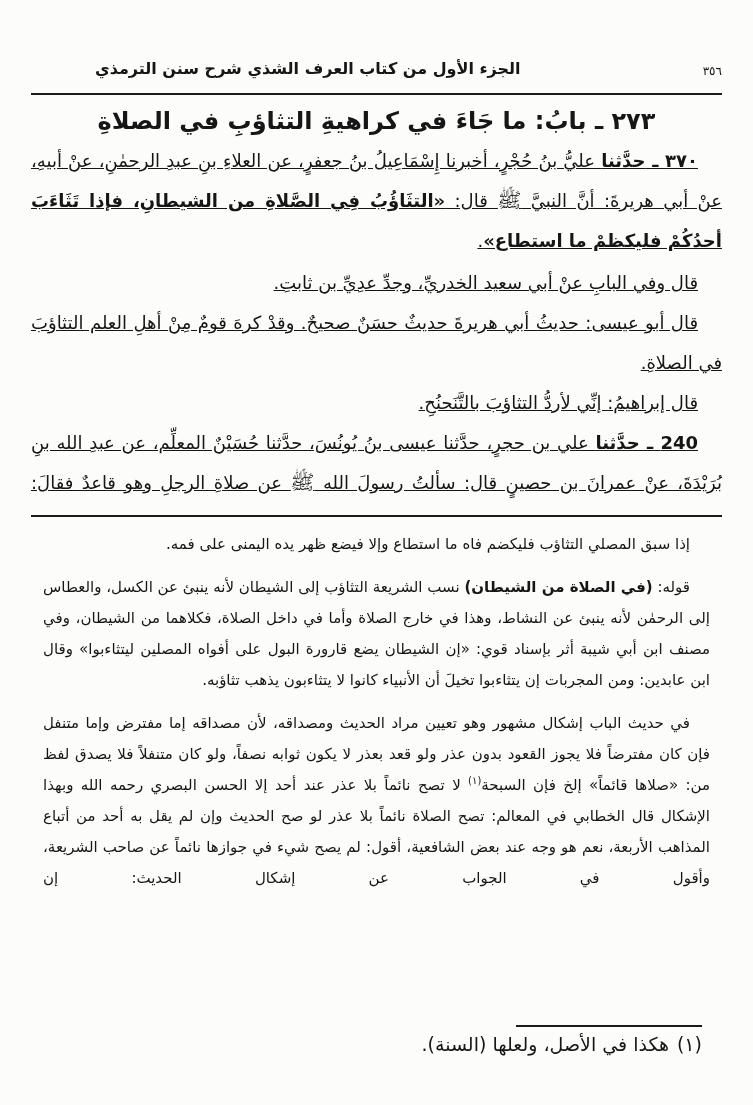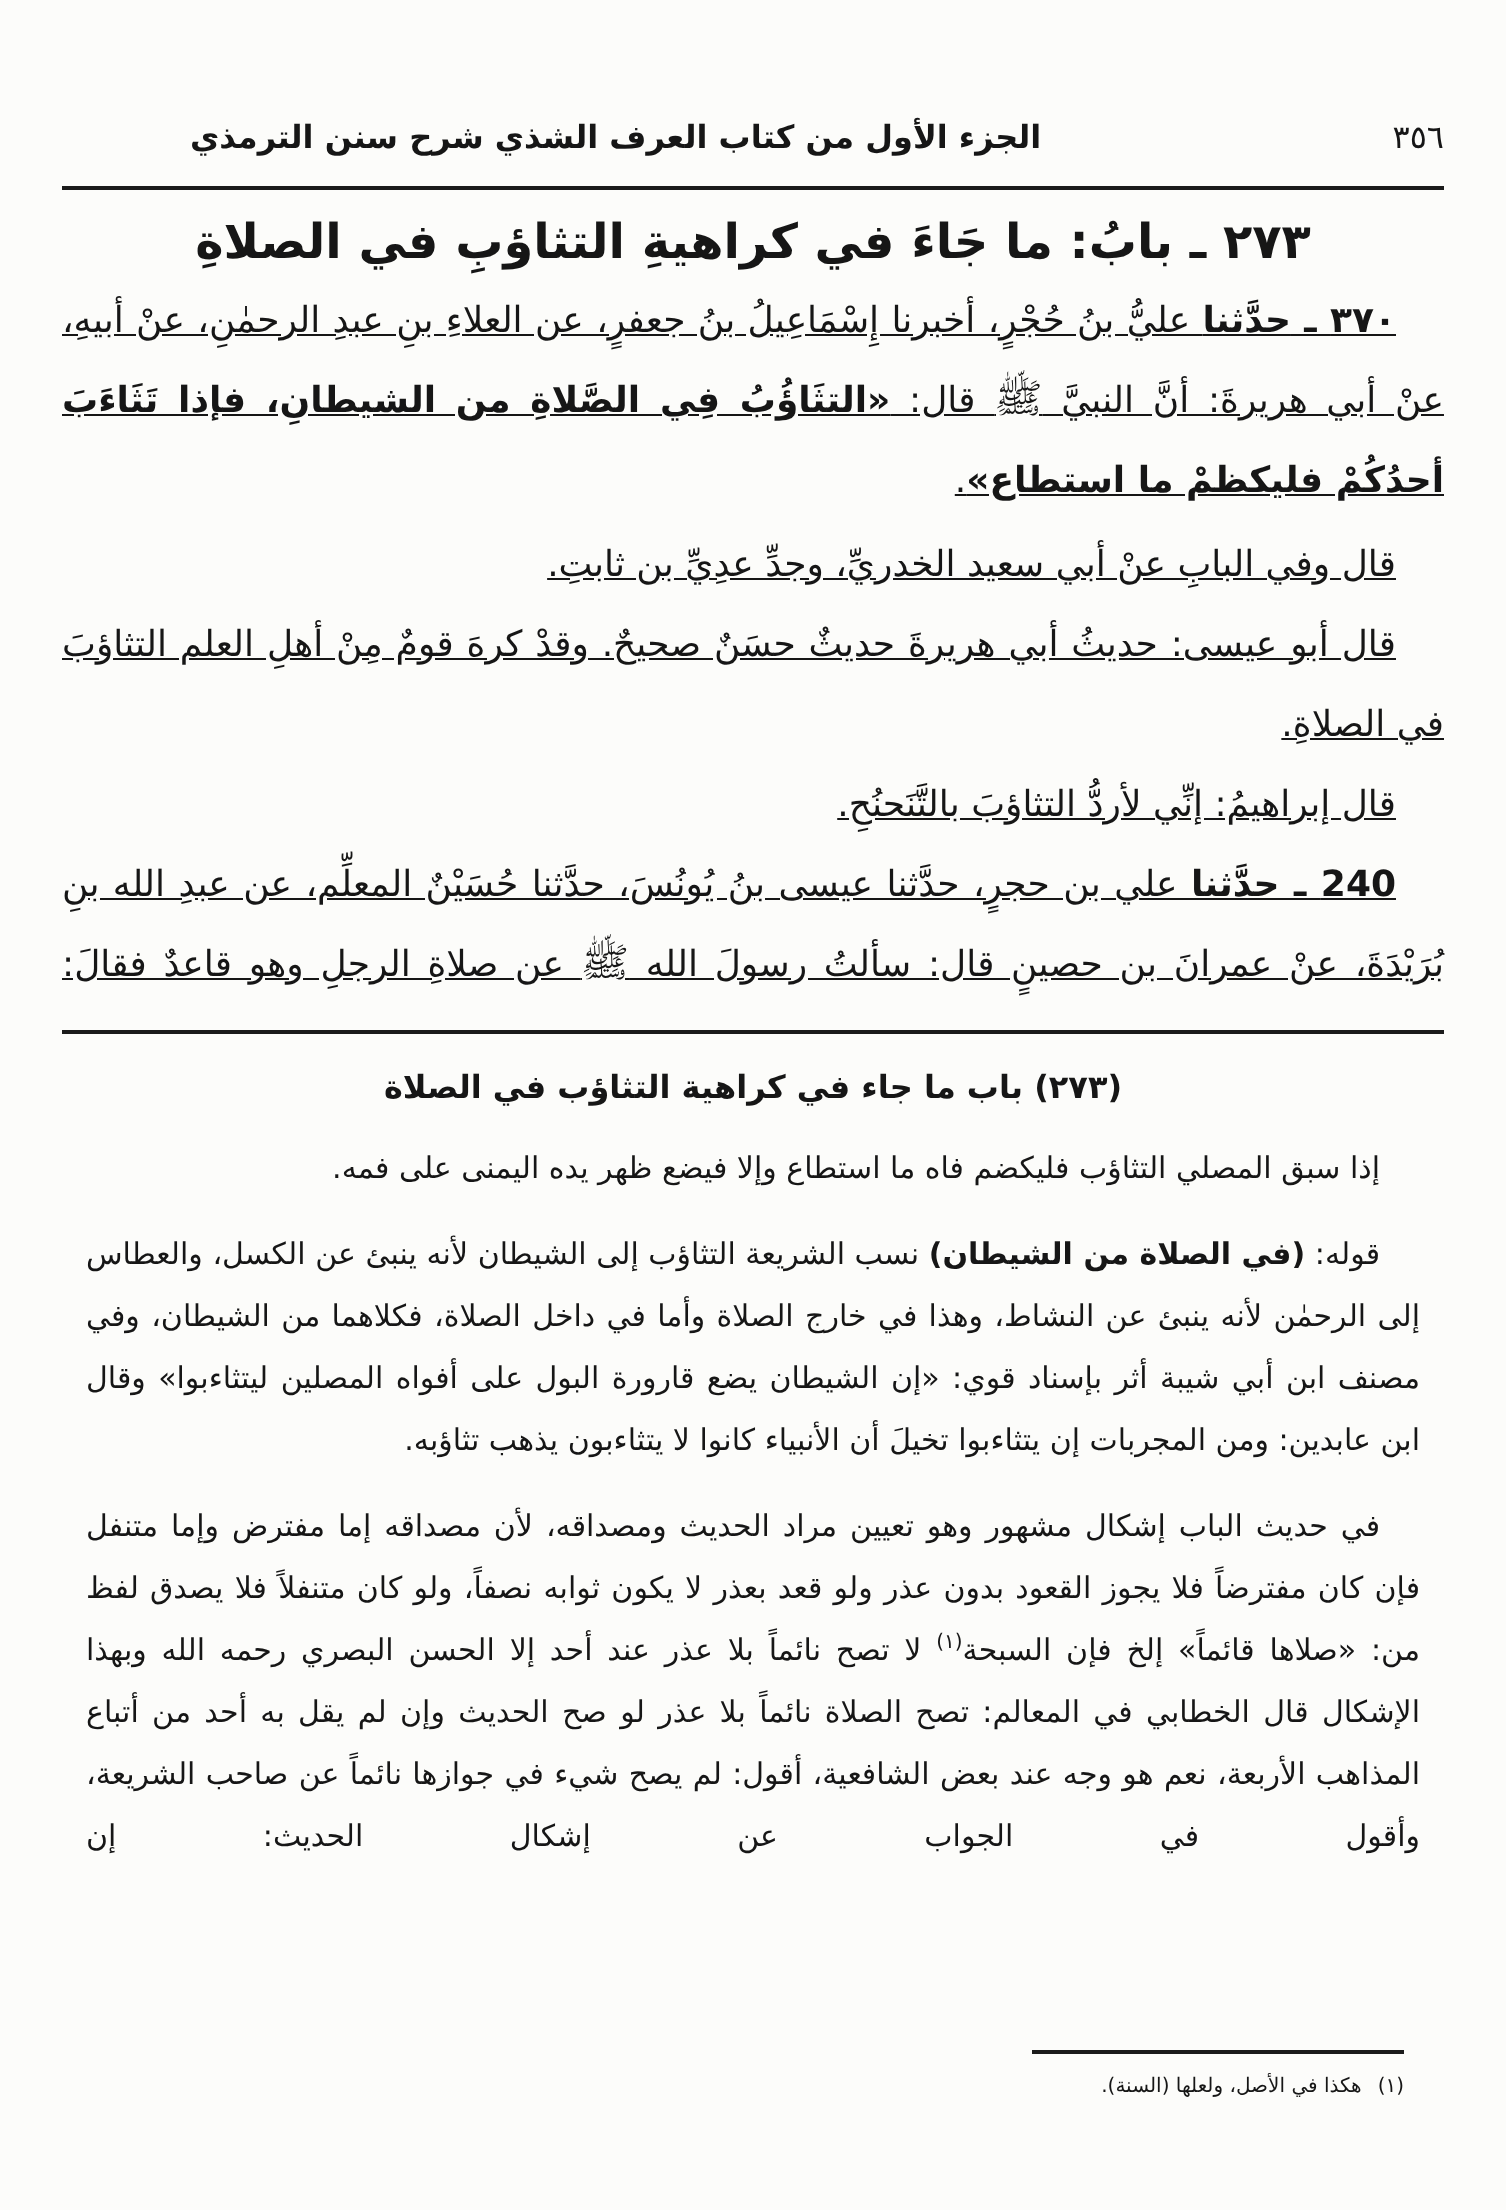--- a/index.html
+++ b/index.html
@@ -33,21 +33,21 @@
     height: 30px;
   }
   .running-title {
     font-weight: bold;
     font-size: 16px;
     margin-left: 64px;
     white-space: nowrap;
   }
   .page-number {
     margin-left: auto;
-    font-size: 16px;
+    font-size: 12px;
     letter-spacing: 2px;
     text-align: right;
   }
   .header-rule {
     margin-top: 15px;
     border: 0;
     border-top: 2px solid #1b1b1b;
     height: 0;
   }
   
@@ -108,21 +108,21 @@
   }
   .footnote-rule {
     border: 0;
     border-top: 2px solid #1b1b1b;
     width: 186px;
     margin: 0 20px 6px 0;
     height: 0;
   }
   .footnote-line {
     margin: 0 20px 0 0;
-    font-size: 10px;
+    font-size: 19px;
     line-height: 22px;
   }
   .footnote-line .fn-marker { margin-left: 8px; }
 </style>
 </head>
 <body>
 
 <div class="page">
 
   <header>
@@ -147,21 +147,20 @@
 
 
     <p class="fill-last"><span class="b">240 ـ حدَّثنا</span><span> علي بن حجرٍ، حدَّثنا عيسى بنُ يُونُسَ، حدَّثنا حُسَيْنٌ المعلِّم، عن عبدِ الله بنِ بُرَيْدَةَ، عنْ عمرانَ بن حصينٍ قال: سألتُ رسولَ الله </span><span class="salla">ﷺ</span><span> عن صلاةِ الرجلِ وهو قاعدٌ فقالَ:</span></p>
 
   </section>
 
   <div class="section-rule"></div>
 
   <section class="sharh">
 
-    <h3 class="sharh-heading">(٢٧٣) باب ما جاء في كراهية التثاؤب في الصلاة</h3>
 
     <p>إذا سبق المصلي التثاؤب فليكضم فاه ما استطاع وإلا فيضع ظهر يده اليمنى على فمه.</p>
 
     <p><span>قوله: </span><span class="b">(في الصلاة من الشيطان)</span><span> نسب الشريعة التثاؤب إلى الشيطان لأنه ينبئ عن الكسل، والعطاس إلى الرحمٰن لأنه ينبئ عن النشاط، وهذا في خارج الصلاة وأما في داخل الصلاة، فكلاهما من الشيطان، وفي مصنف ابن أبي شيبة أثر بإسناد قوي: «إن الشيطان يضع قارورة البول على أفواه المصلين ليتثاءبوا» وقال ابن عابدين: ومن المجربات إن يتثاءبوا تخيلَ أن الأنبياء كانوا لا يتثاءبون يذهب تثاؤبه.</span></p>
 
 
     <p class="fill-last"><span>في حديث الباب إشكال مشهور وهو تعيين مراد الحديث ومصداقه، لأن مصداقه إما مفترض وإما متنفل فإن كان مفترضاً فلا يجوز القعود بدون عذر ولو قعد بعذر لا يكون ثوابه نصفاً، ولو كان متنفلاً فلا يصدق لفظ من: «صلاها قائماً» إلخ فإن السبحة</span><span class="note-ref">(١)</span><span> لا تصح نائماً بلا عذر عند أحد إلا الحسن البصري رحمه الله وبهذا الإشكال قال الخطابي في المعالم: تصح الصلاة نائماً بلا عذر لو صح الحديث وإن لم يقل به أحد من أتباع المذاهب الأربعة، نعم هو وجه عند بعض الشافعية، أقول: لم يصح شيء في جوازها نائماً عن صاحب الشريعة، وأقول في الجواب عن إشكال الحديث: إن</span></p>
 
   </section>
 

